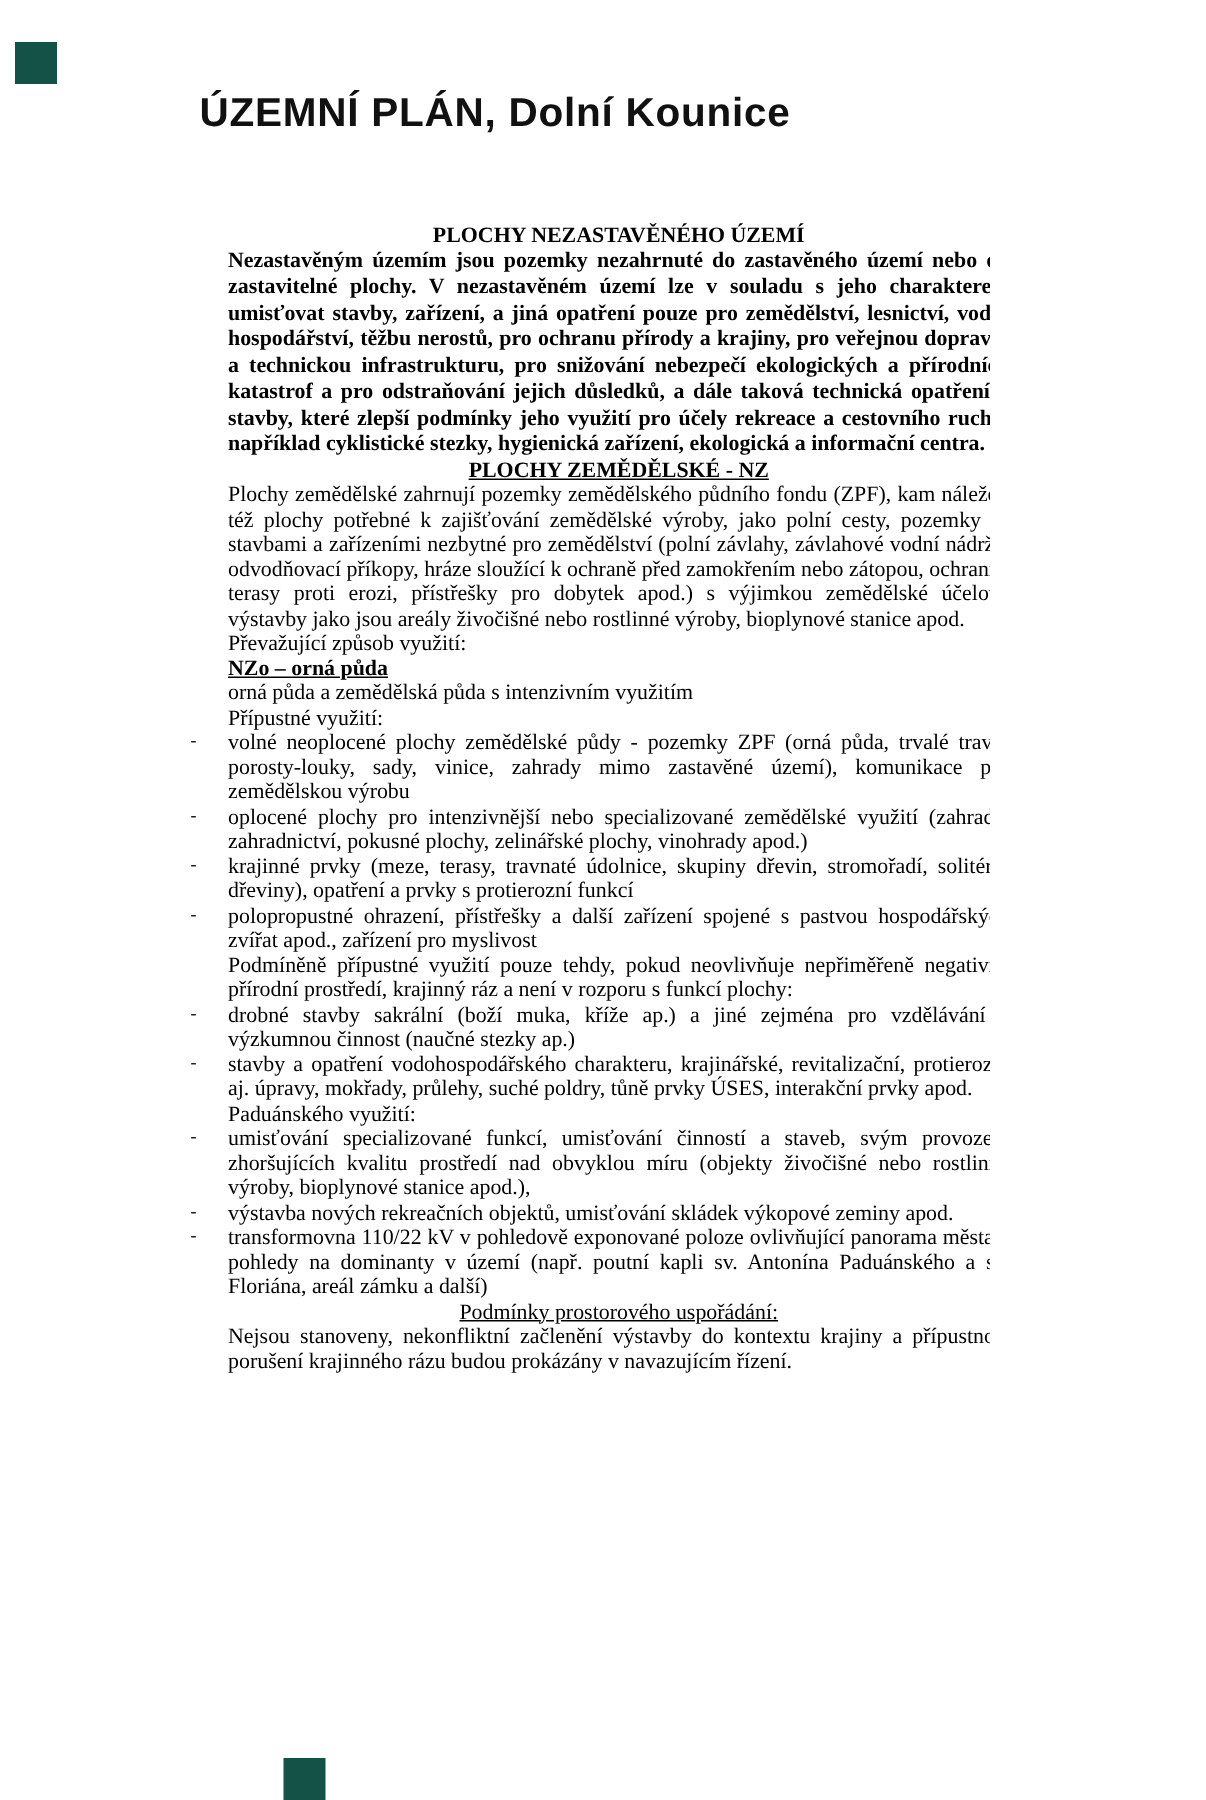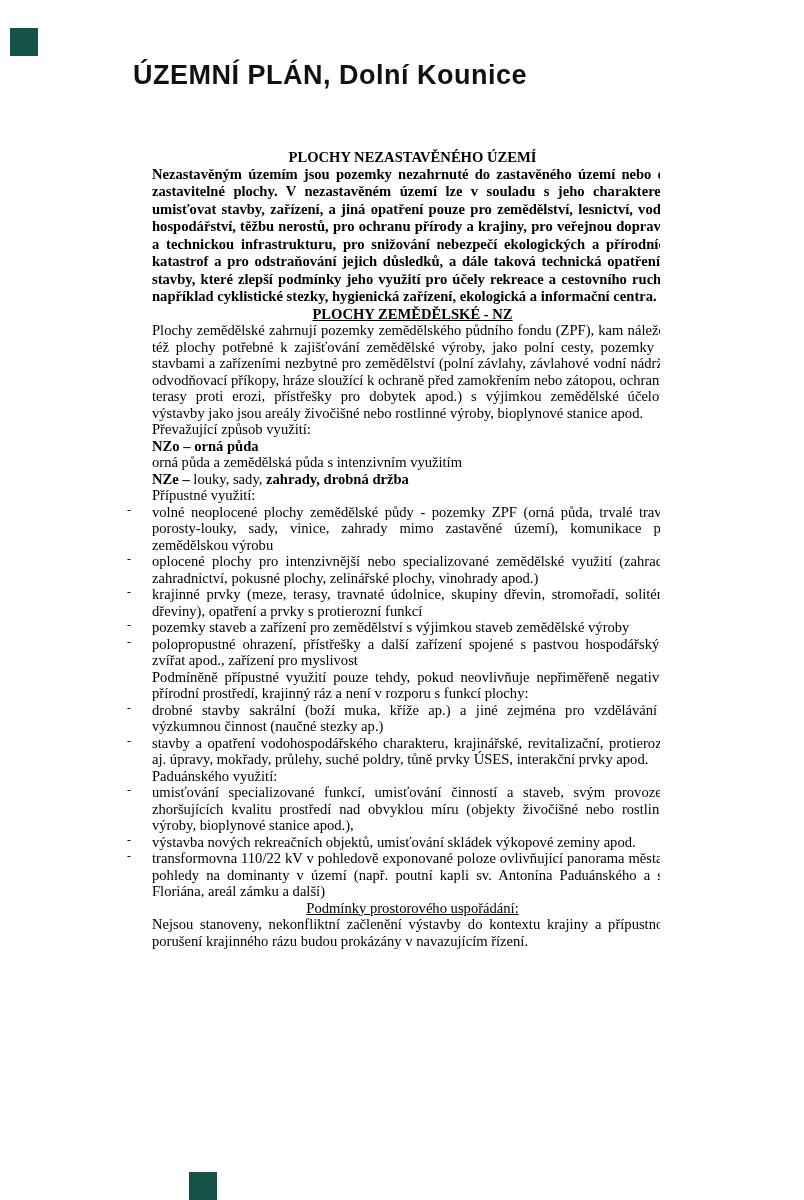--- a/index.html
+++ b/index.html
@@ -23,21 +23,21 @@
     color:#111;
   }
   .content{
     position:absolute;
     left:152px;top:149px;width:521px;
     font-size:14.6px;
     line-height:16.5px;
     text-align:justify;
   }
   .content p{margin:0;}
-  .b{font-weight:bold;}
+  .b{font-weight:bold;text-decoration:underline;}
   .h-plain{font-weight:bold;text-align:center;}
   .bold-para{font-weight:bold;line-height:17.5px;}
   .h-underline{font-weight:bold;text-decoration:underline;text-align:center;margin-top:3px;}
   .spatial{font-weight:normal;margin-top:32px;}
   .line{text-align:left;}
   .indent-sm{padding-left:4px;}
   .li{
     position:relative;
     margin-left:73px;
     text-align:justify;
@@ -71,30 +71,28 @@
     <p class="h-underline">PLOCHY ZEMĚDĚLSKÉ - NZ</p>
 
     <p>Plochy zemědělské zahrnují pozemky zemědělského půdního fondu (ZPF), kam náležejí též plochy potřebné k zajišťování zemědělské výroby, jako polní cesty, pozemky se stavbami a zařízeními nezbytné pro zemědělství (polní závlahy, závlahové vodní nádrže, odvodňovací příkopy, hráze sloužící k ochraně před zamokřením nebo zátopou, ochranné terasy proti erozi, přístřešky pro dobytek apod.) s výjimkou zemědělské účelové výstavby jako jsou areály živočišné nebo rostlinné výroby, bioplynové stanice apod.</p>
 
     <p class="line">Převažující způsob využití:</p>
 
     <p class="line b">NZo – orná půda</p>
 
     <p class="line">orná půda a zemědělská půda s intenzivním využitím</p>
 
-    <p class="line"><span class="b">NZe –</span><span> louky, sady, </span><span class="b">zahrady, drobná držba</span></p>
 
 
     <p class="line">Přípustné využití:</p>
 
     <div>
       <p class="li">volné neoplocené plochy zemědělské půdy - pozemky ZPF (orná půda, trvalé travní porosty-louky, sady, vinice, zahrady mimo zastavěné území), komunikace pro zemědělskou výrobu</p>
       <p class="li">oplocené plochy pro intenzivnější nebo specializované zemědělské využití (zahrady, zahradnictví, pokusné plochy, zelinářské plochy, vinohrady apod.)</p>
       <p class="li">krajinné prvky (meze, terasy, travnaté údolnice, skupiny dřevin, stromořadí, solitérní dřeviny), opatření a prvky s protierozní funkcí</p>
-      <p class="li">pozemky staveb a zařízení pro zemědělství s výjimkou staveb zemědělské výroby</p>
       <p class="li">polopropustné ohrazení, přístřešky a další zařízení spojené s pastvou hospodářských zvířat apod., zařízení pro myslivost</p>
     </div>
 
     <p>Podmíněně přípustné využití pouze tehdy, pokud neovlivňuje nepřiměřeně negativně přírodní prostředí, krajinný ráz a není v rozporu s funkcí plochy:</p>
 
     <div>
       <p class="li">drobné stavby sakrální (boží muka, kříže ap.) a jiné zejména pro vzdělávání a výzkumnou činnost (naučné stezky ap.)</p>
       <p class="li">stavby a opatření vodohospodářského charakteru, krajinářské, revitalizační, protierozní aj. úpravy, mokřady, průlehy, suché poldry, tůně prvky ÚSES, interakční prvky apod.</p>
     </div>
 

